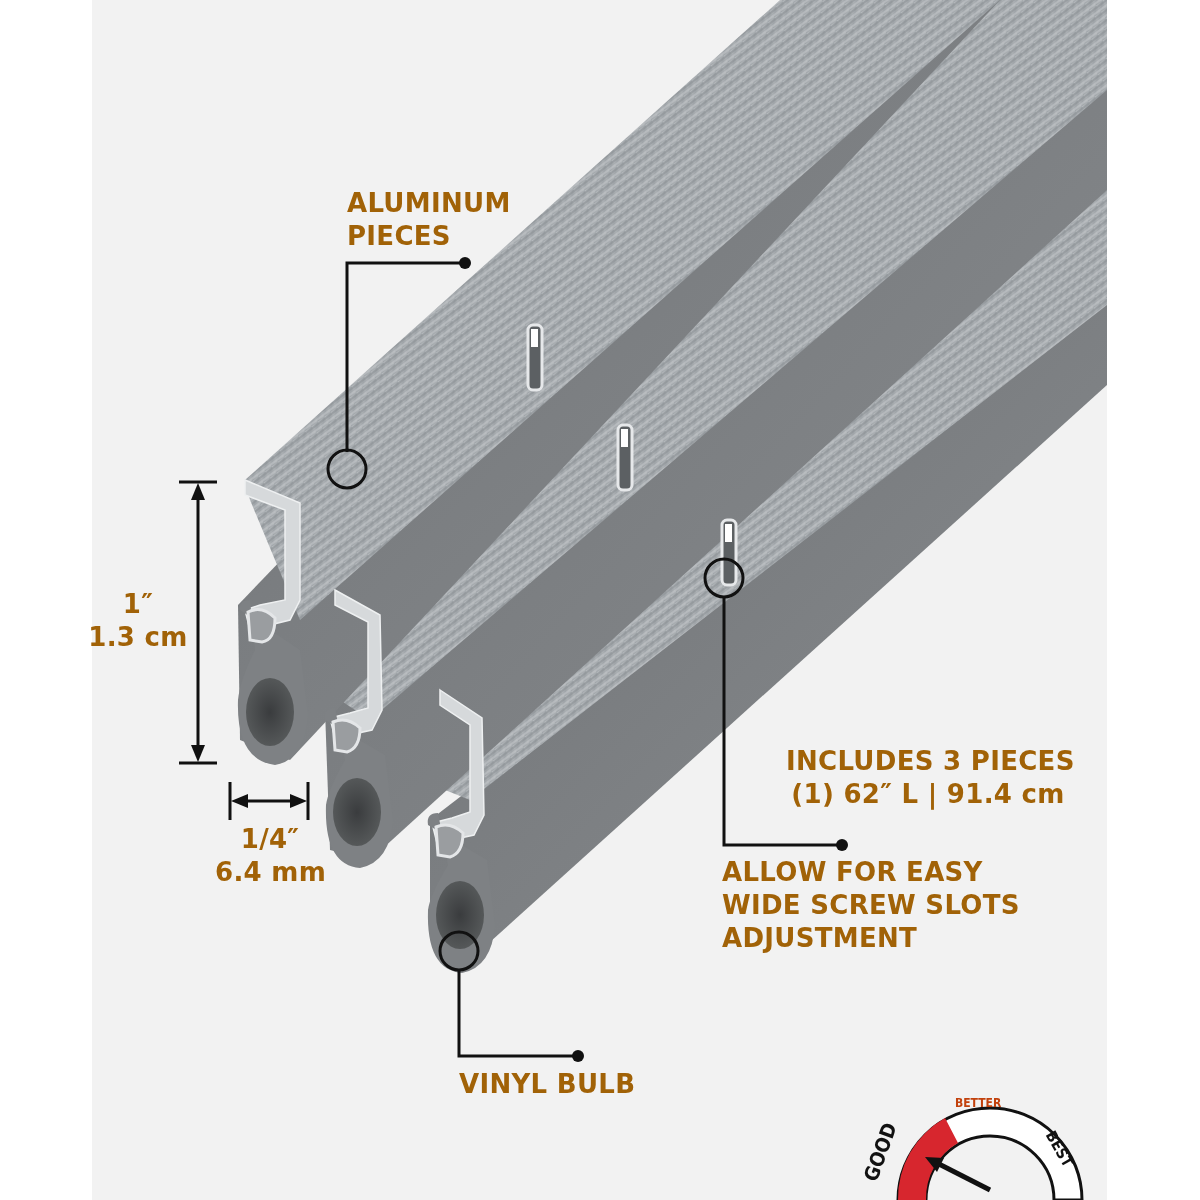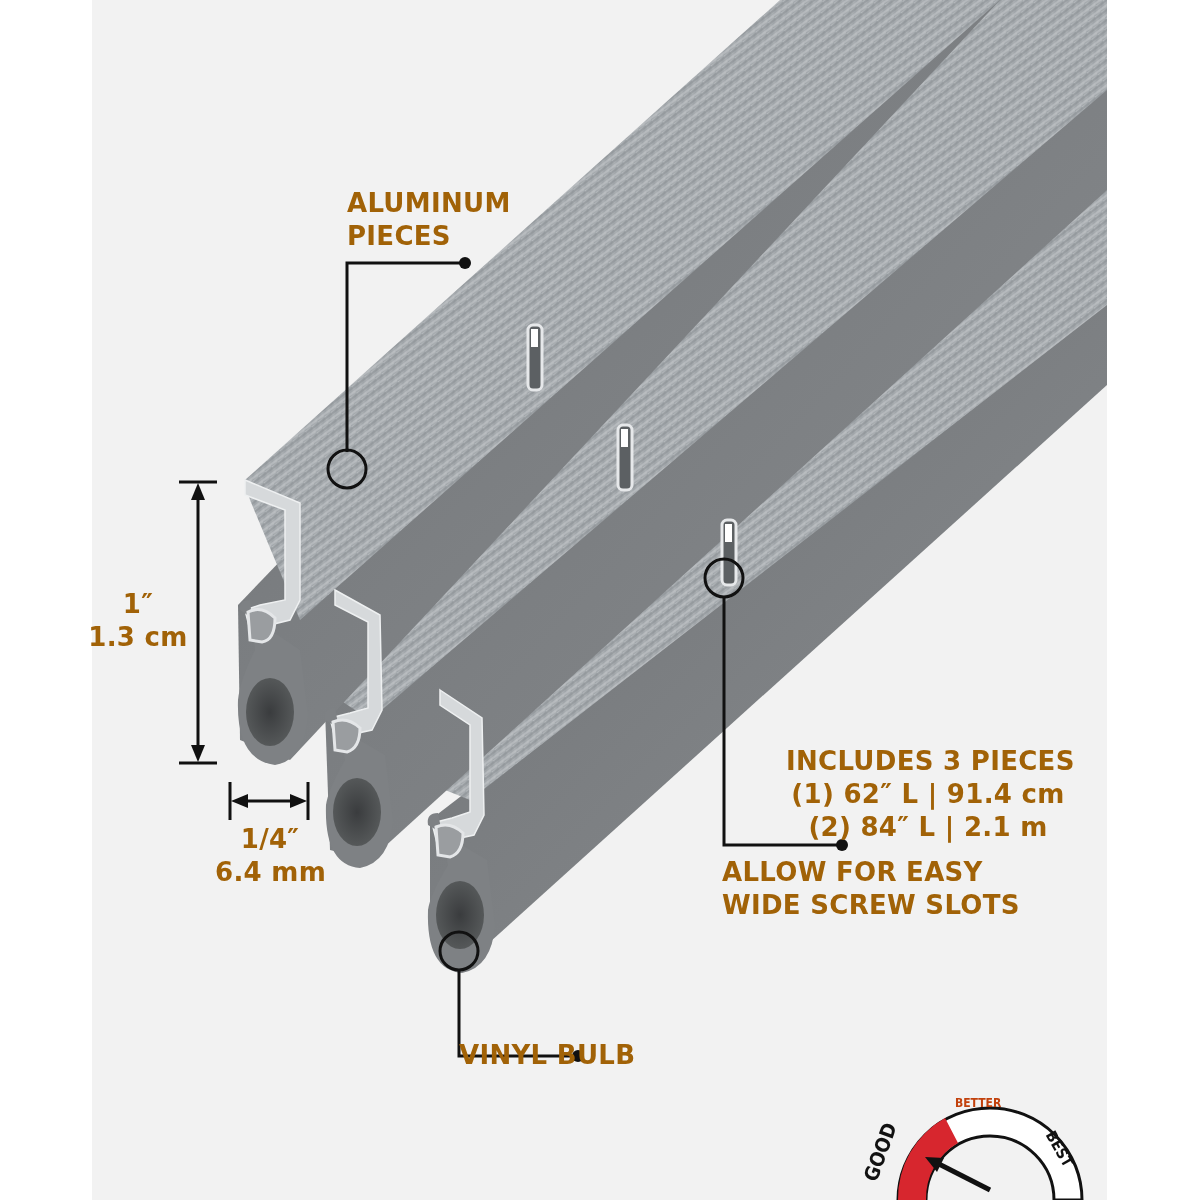--- a/index.html
+++ b/index.html
@@ -127,29 +127,29 @@
 </svg>
 
 <div class="label" style="left:347px; top:187px;">
   <span>ALUMINUM</span>
   <span>PIECES</span>
 </div>
 
 <div class="label center" style="left:786px; top:697px; width:284px;margin-top:48px;">
   <span>INCLUDES 3 PIECES</span>
   <span>(1) 62″ L | 91.4 cm</span>
-  <span>(2) 84″ L | 2.1 m</span>
 </div>
 
 <div class="label" style="left:722px; top:856px;">
   <span>ALLOW FOR EASY</span>
   <span>WIDE SCREW SLOTS</span>
+  <span>ADJUSTMENT</span>
 </div>
 
-<div class="label" style="left:459px; top:1039px;text-align:center;">
+<div class="label" style="left:459px; top:1068px;text-align:center;">
   <span>VINYL BULB</span>
 </div>
 
 <div class="label center" style="left:88px; top:588px; width:100px;">
   <span>1″</span>
   <span>1.3 cm</span>
 </div>
 
 <div class="label center" style="left:215px; top:823px; width:110px;">
   <span>1/4″</span>

